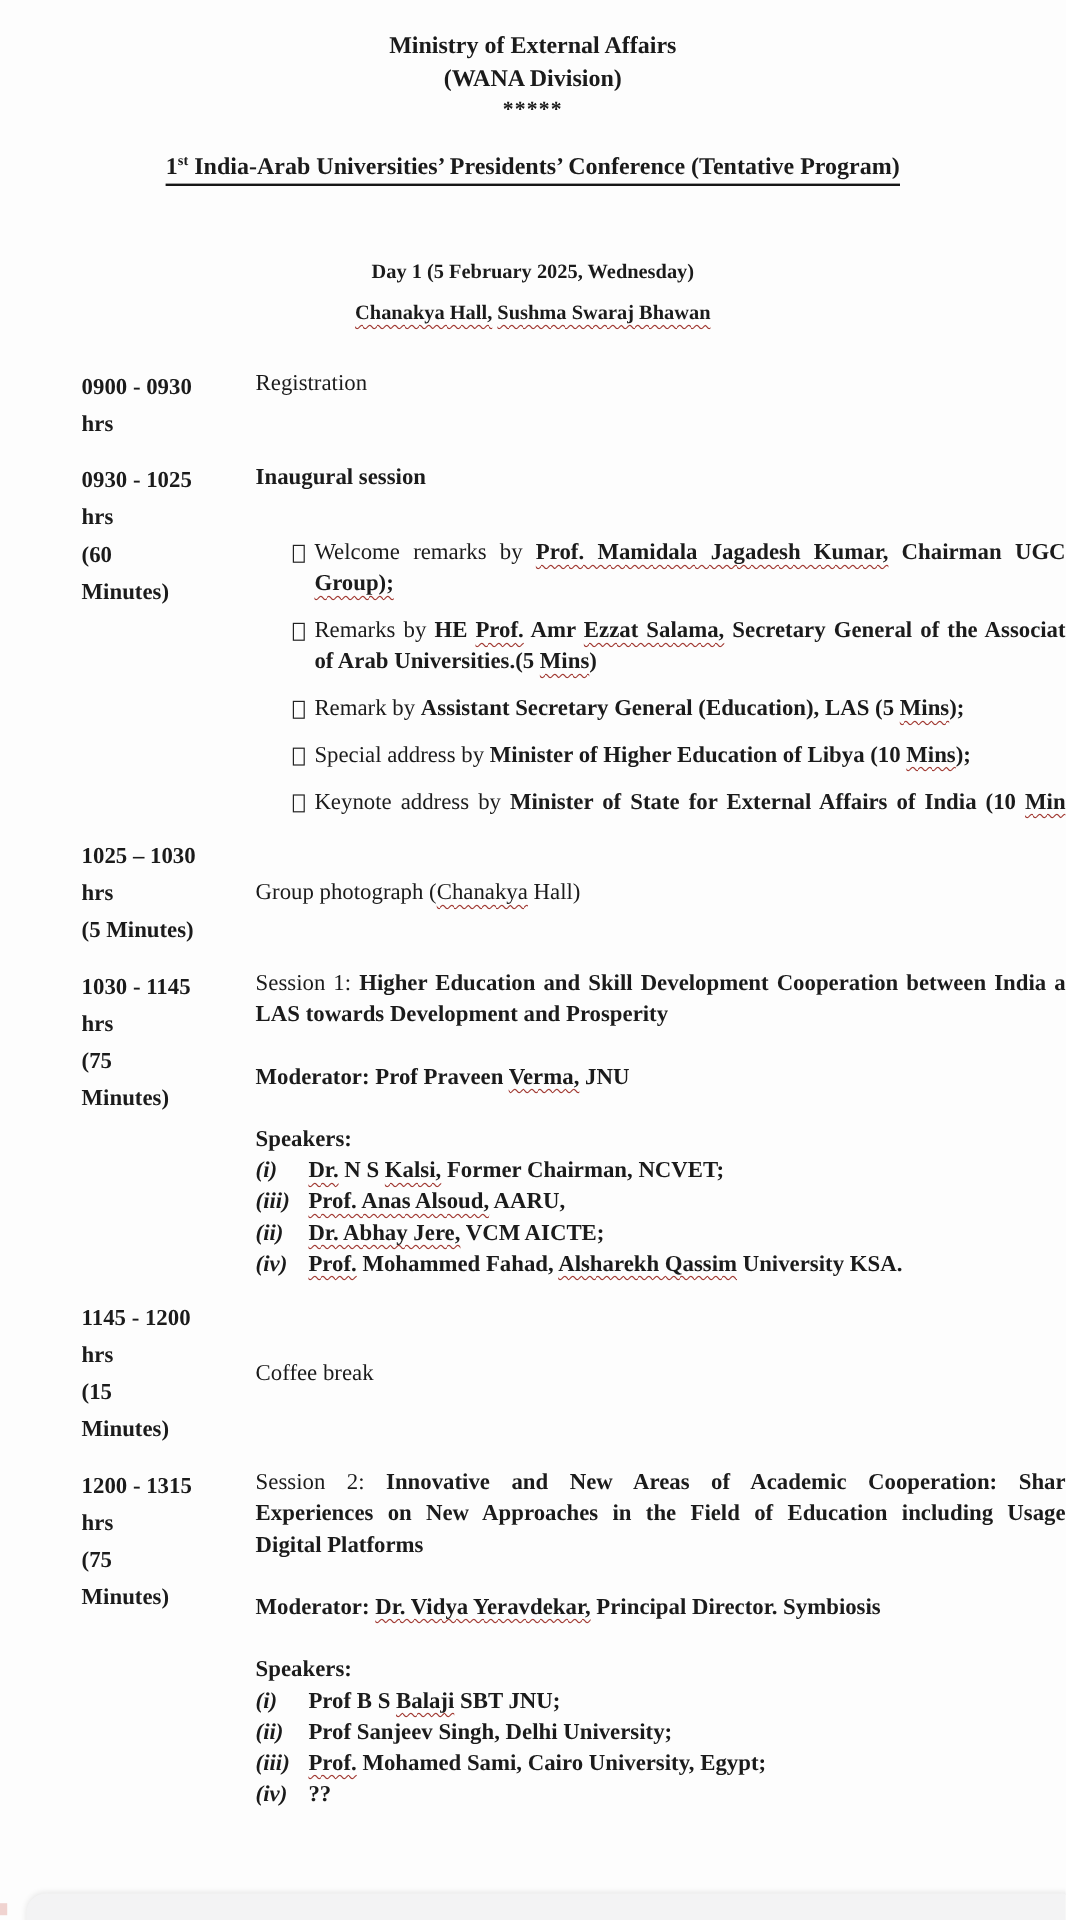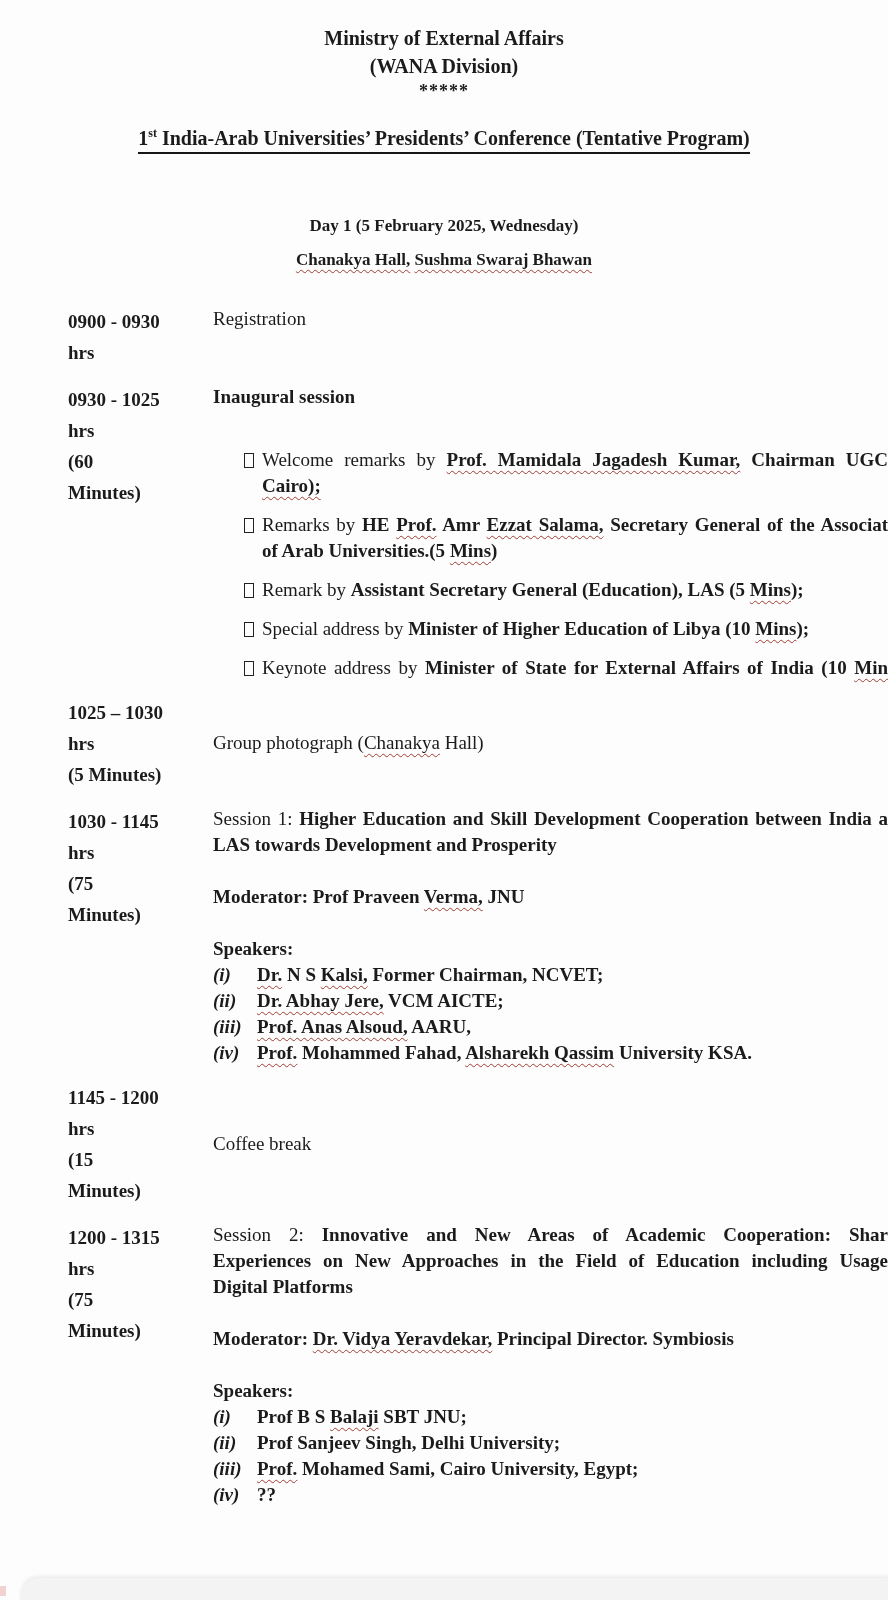--- a/index.html
+++ b/index.html
@@ -87,21 +87,21 @@
         <div class="t-line">hrs</div>
         <div class="t-line">(60</div>
         <div class="t-line">Minutes)</div>
       </div>
       <div class="content-cell">
         <div class="block text">
           <div class="line"><span class="b i ">Inaugural session</span></div>
         </div>
         <div class="block bullet">
           <div class="line just bl"><span class="tofu"></span><span class="i ">Welcome remarks by </span><span class="b i sq">Prof. Mamidala Jagadesh Kumar,</span><span class="b i "> Chairman UGC</span></div>
-          <div class="line bl"><span class="b i sq">Cairo);</span></div>
+          <div class="line bl"><span class="b i sq">Group);</span></div>
         </div>
         <div class="block bullet">
           <div class="line just bl"><span class="tofu"></span><span class="i ">Remarks by </span><span class="b i ">HE </span><span class="b i sq">Prof.</span><span class="b i "> Amr </span><span class="b i sq">Ezzat Salama,</span><span class="b i "> Secretary General of the Associat</span></div>
           <div class="line bl"><span class="b i ">of Arab Universities.(5 </span><span class="b i sq">Mins</span><span class="b i ">)</span></div>
         </div>
         <div class="block bullet">
           <div class="line bl"><span class="tofu"></span><span class="i ">Remark by </span><span class="b i ">Assistant Secretary General (Education), LAS (5 </span><span class="b i sq">Mins</span><span class="b i ">);</span></div>
         </div>
         <div class="block bullet">
           <div class="line bl"><span class="tofu"></span><span class="i ">Special address by </span><span class="b i ">Minister of Higher Education of Libya (10 </span><span class="b i sq">Mins</span><span class="b i ">);</span></div>
@@ -134,22 +134,22 @@
         <div class="block text">
           <div class="line just"><span>Session 1: </span><span class="b i ">Higher Education and Skill Development Cooperation between India a</span></div>
           <div class="line"><span class="b i ">LAS towards Development and Prosperity</span></div>
         </div>
         <div class="block text">
           <div class="line"><span class="b i ">Moderator: Prof Praveen </span><span class="b i sq">Verma,</span><span class="b i "> JNU</span></div>
         </div>
         <div class="block speakers">
           <div class="line"><span class="b i ">Speakers:</span></div>
           <div class="line spk"><span class="num">(i)</span><span class="b i sq">Dr.</span><span class="b i "> N S </span><span class="b i sq">Kalsi,</span><span class="b i "> Former Chairman, NCVET;</span></div>
+          <div class="line spk"><span class="num">(iii)</span><span class="b i sq">Prof. Anas Alsoud,</span><span class="b i "> AARU,</span></div>
           <div class="line spk"><span class="num">(ii)</span><span class="b i sq">Dr. Abhay Jere,</span><span class="b i "> VCM AICTE;</span></div>
-          <div class="line spk"><span class="num">(iii)</span><span class="b i sq">Prof. Anas Alsoud,</span><span class="b i "> AARU,</span></div>
           <div class="line spk"><span class="num">(iv)</span><span class="b i sq">Prof.</span><span class="b i "> Mohammed Fahad, </span><span class="b i sq">Alsharekh Qassim</span><span class="b i "> University KSA.</span></div>
         </div>
       </div>
     </div>
     <div class="row vcenter">
       <div class="time-cell">
         <div class="t-line">1145 - 1200</div>
         <div class="t-line">hrs</div>
         <div class="t-line">(15</div>
         <div class="t-line">Minutes)</div>

